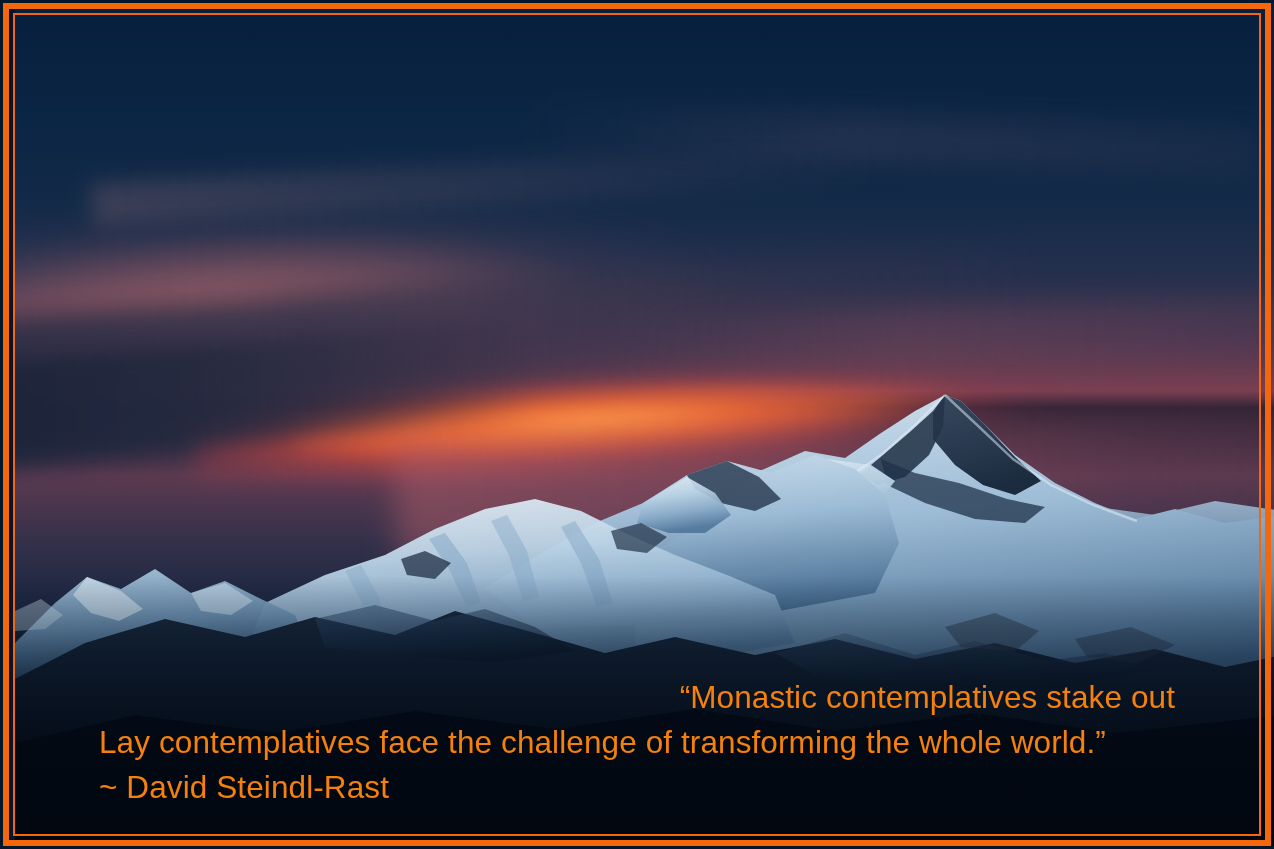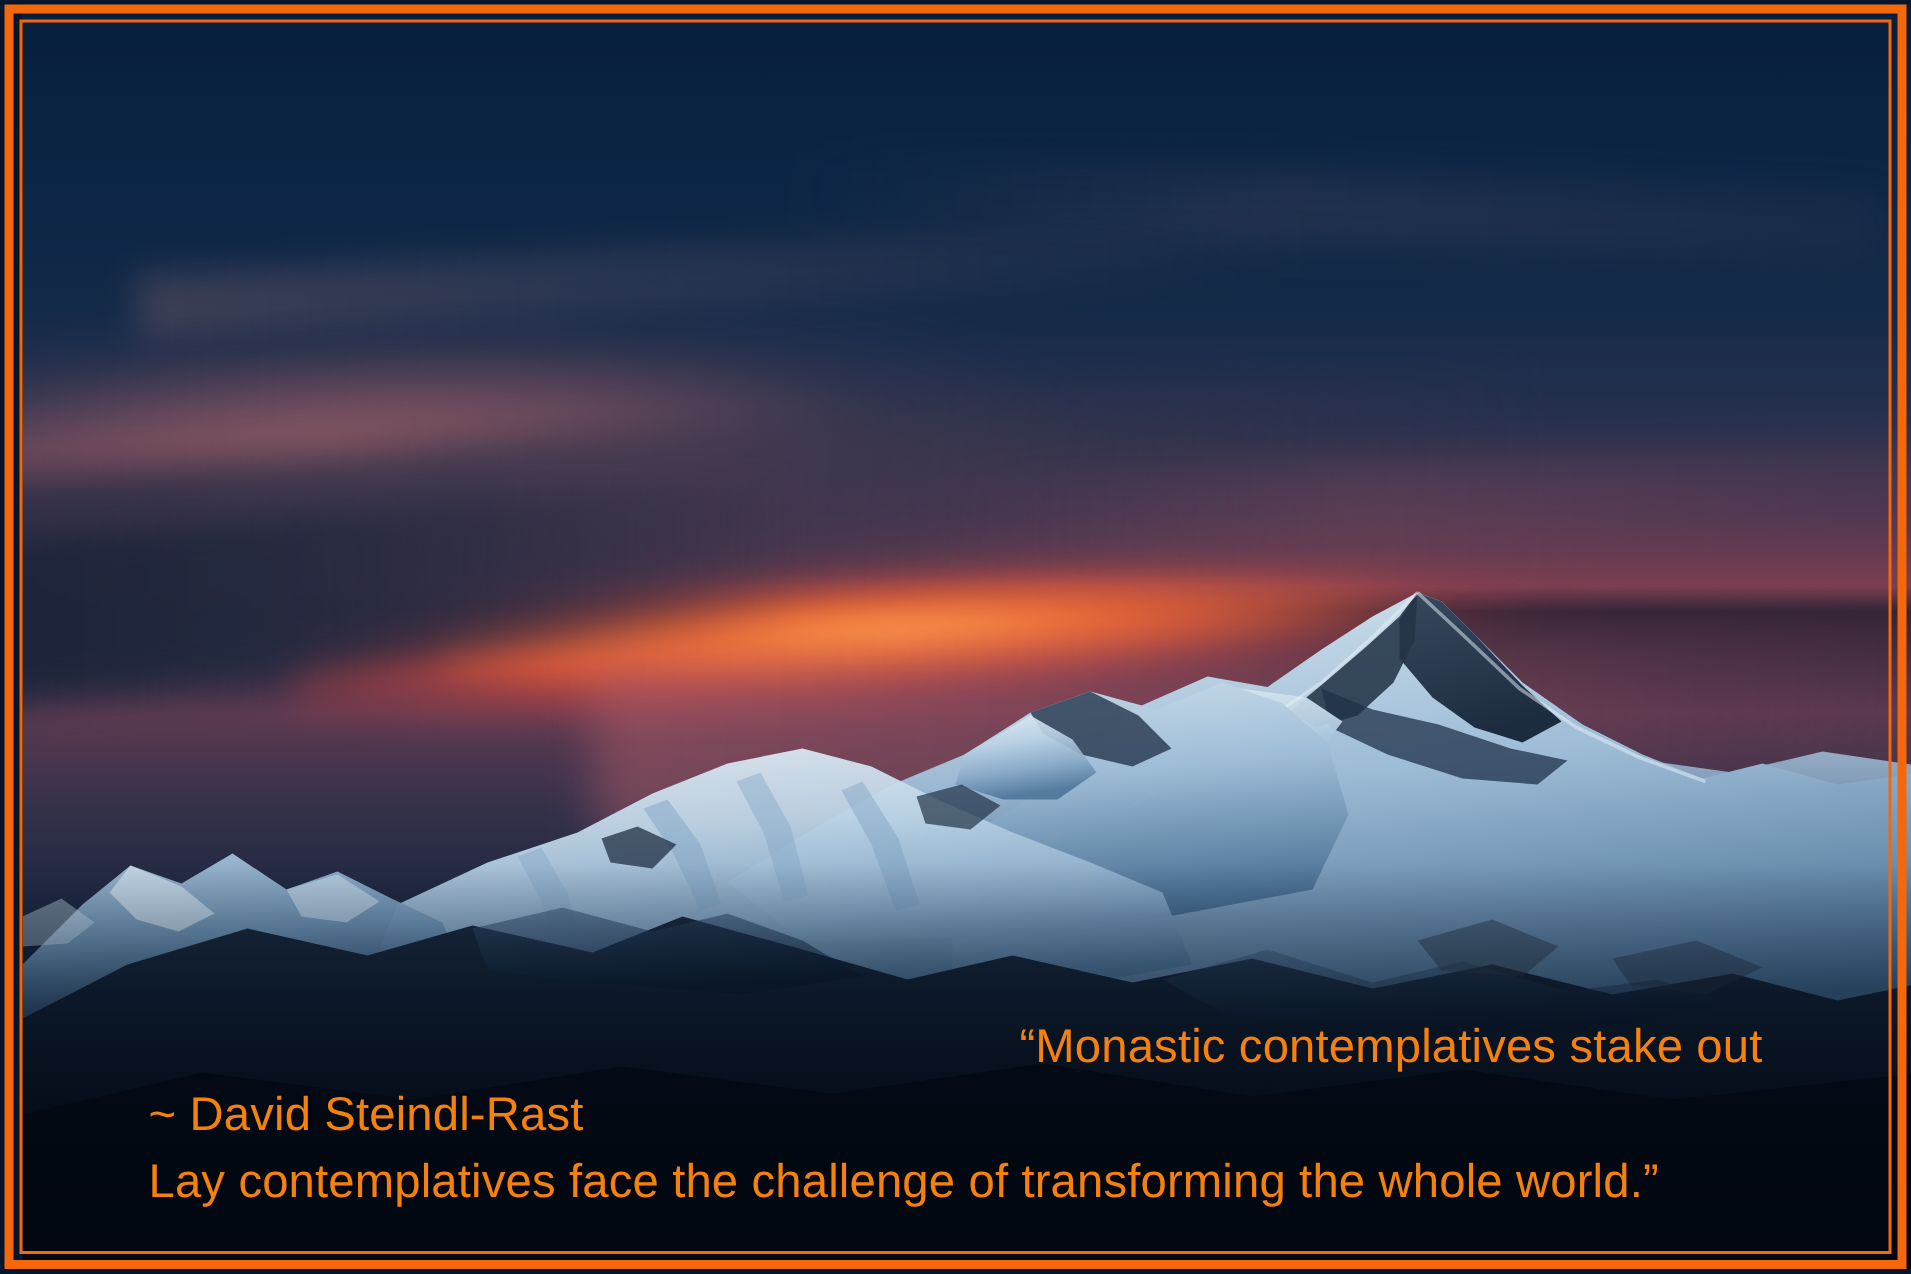--- a/index.html
+++ b/index.html
@@ -310,22 +310,22 @@
 
       <path d="M0,740 L120,712 L260,730 L400,708 L540,726
                L680,706 L820,728 L960,710 L1100,730 L1268,712
                L1268,843 L0,843 Z" fill="#030b16" opacity="0.96"></path>
     </svg>
 
     <div class="fg-wash"></div>
 
     <div id="quote-block">
       <div class="q-line" id="quote-line-1">“Monastic contemplatives stake out</div>
+      <div class="q-line">Lay contemplatives face the challenge of transforming the whole world.”</div>
       <div class="q-line" id="attribution">~ David Steindl-Rast</div>
-      <div class="q-line">Lay contemplatives face the challenge of transforming the whole world.”</div>
     </div>
 
   </div>
 
   <div id="frame-outer-bar"></div>
   <div id="frame-inner-line"></div>
 
 </div>
 
 </body></html>

